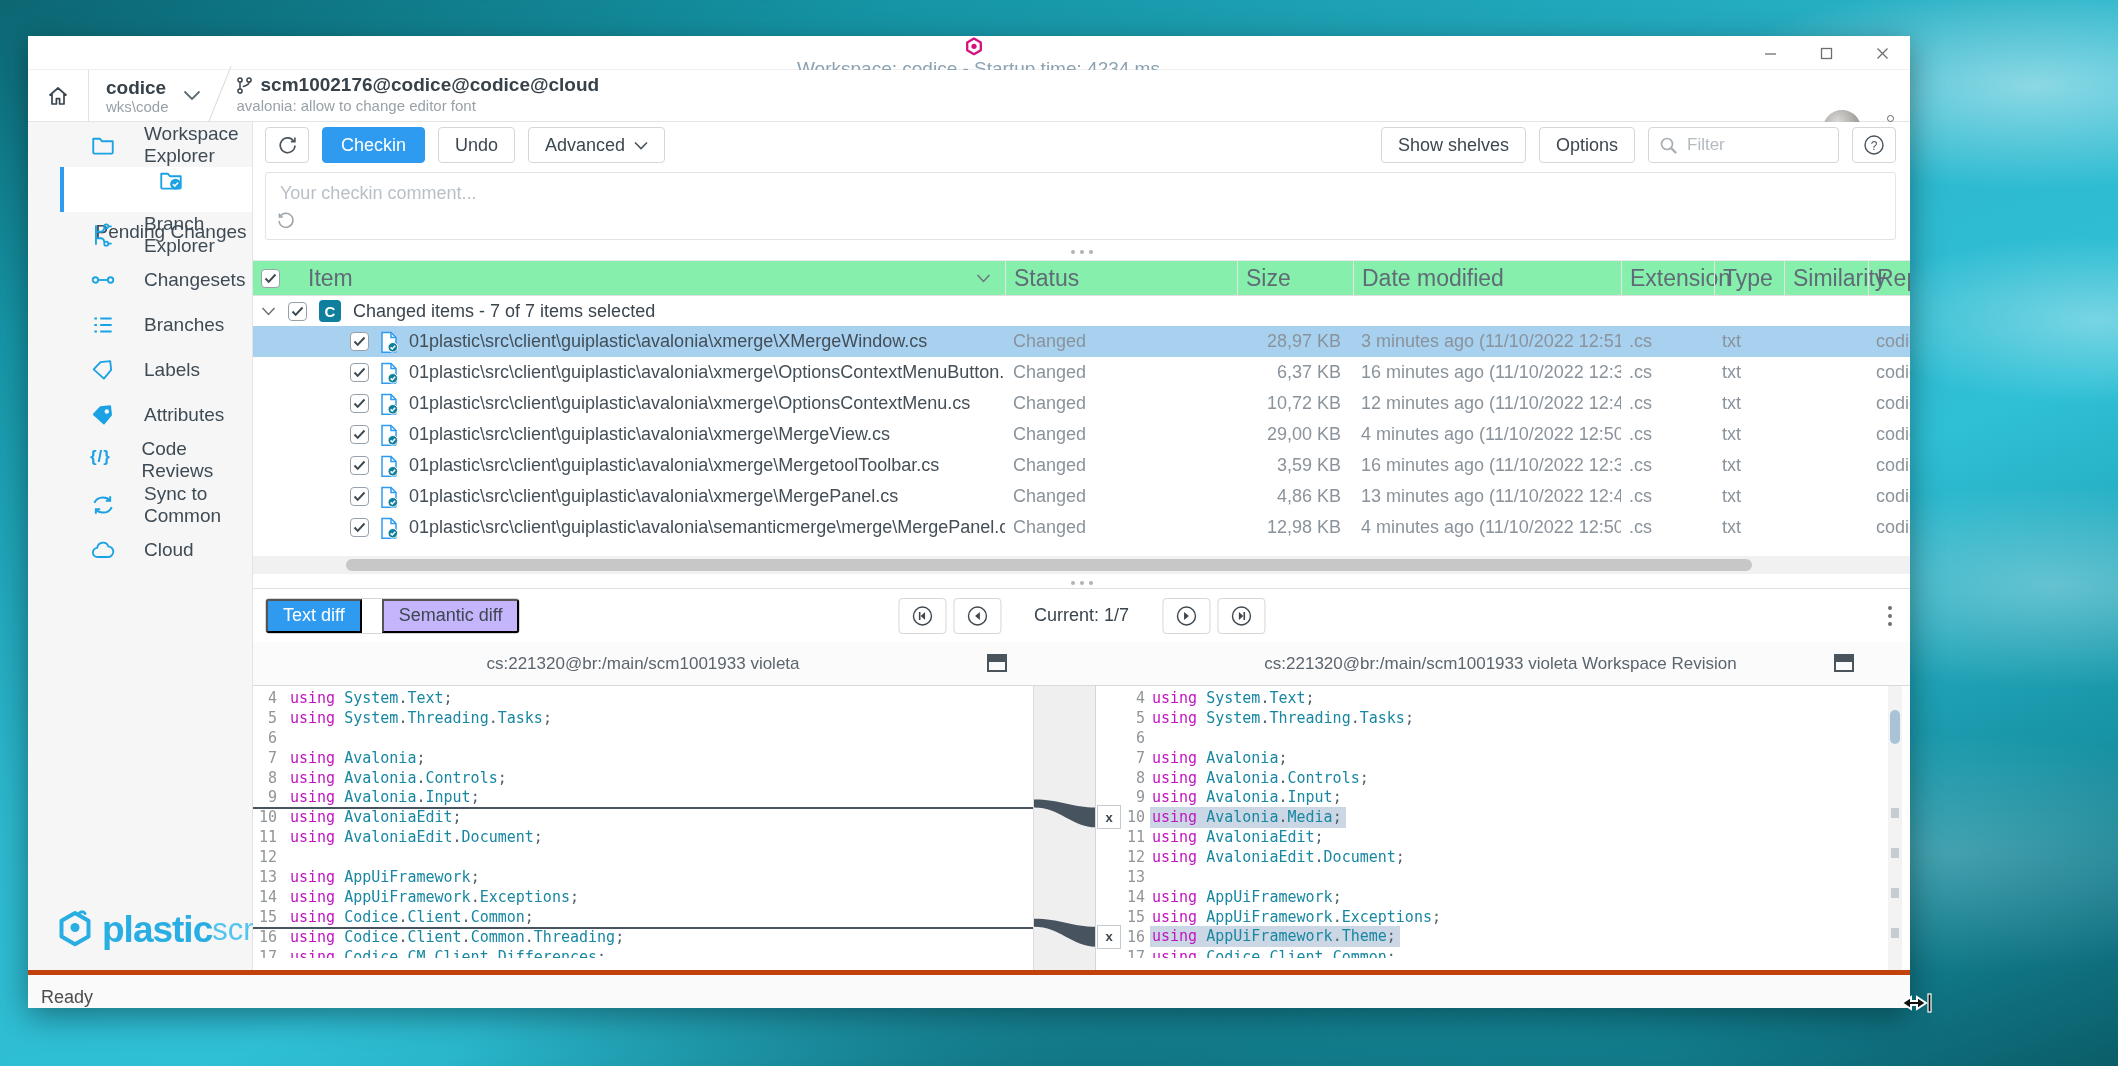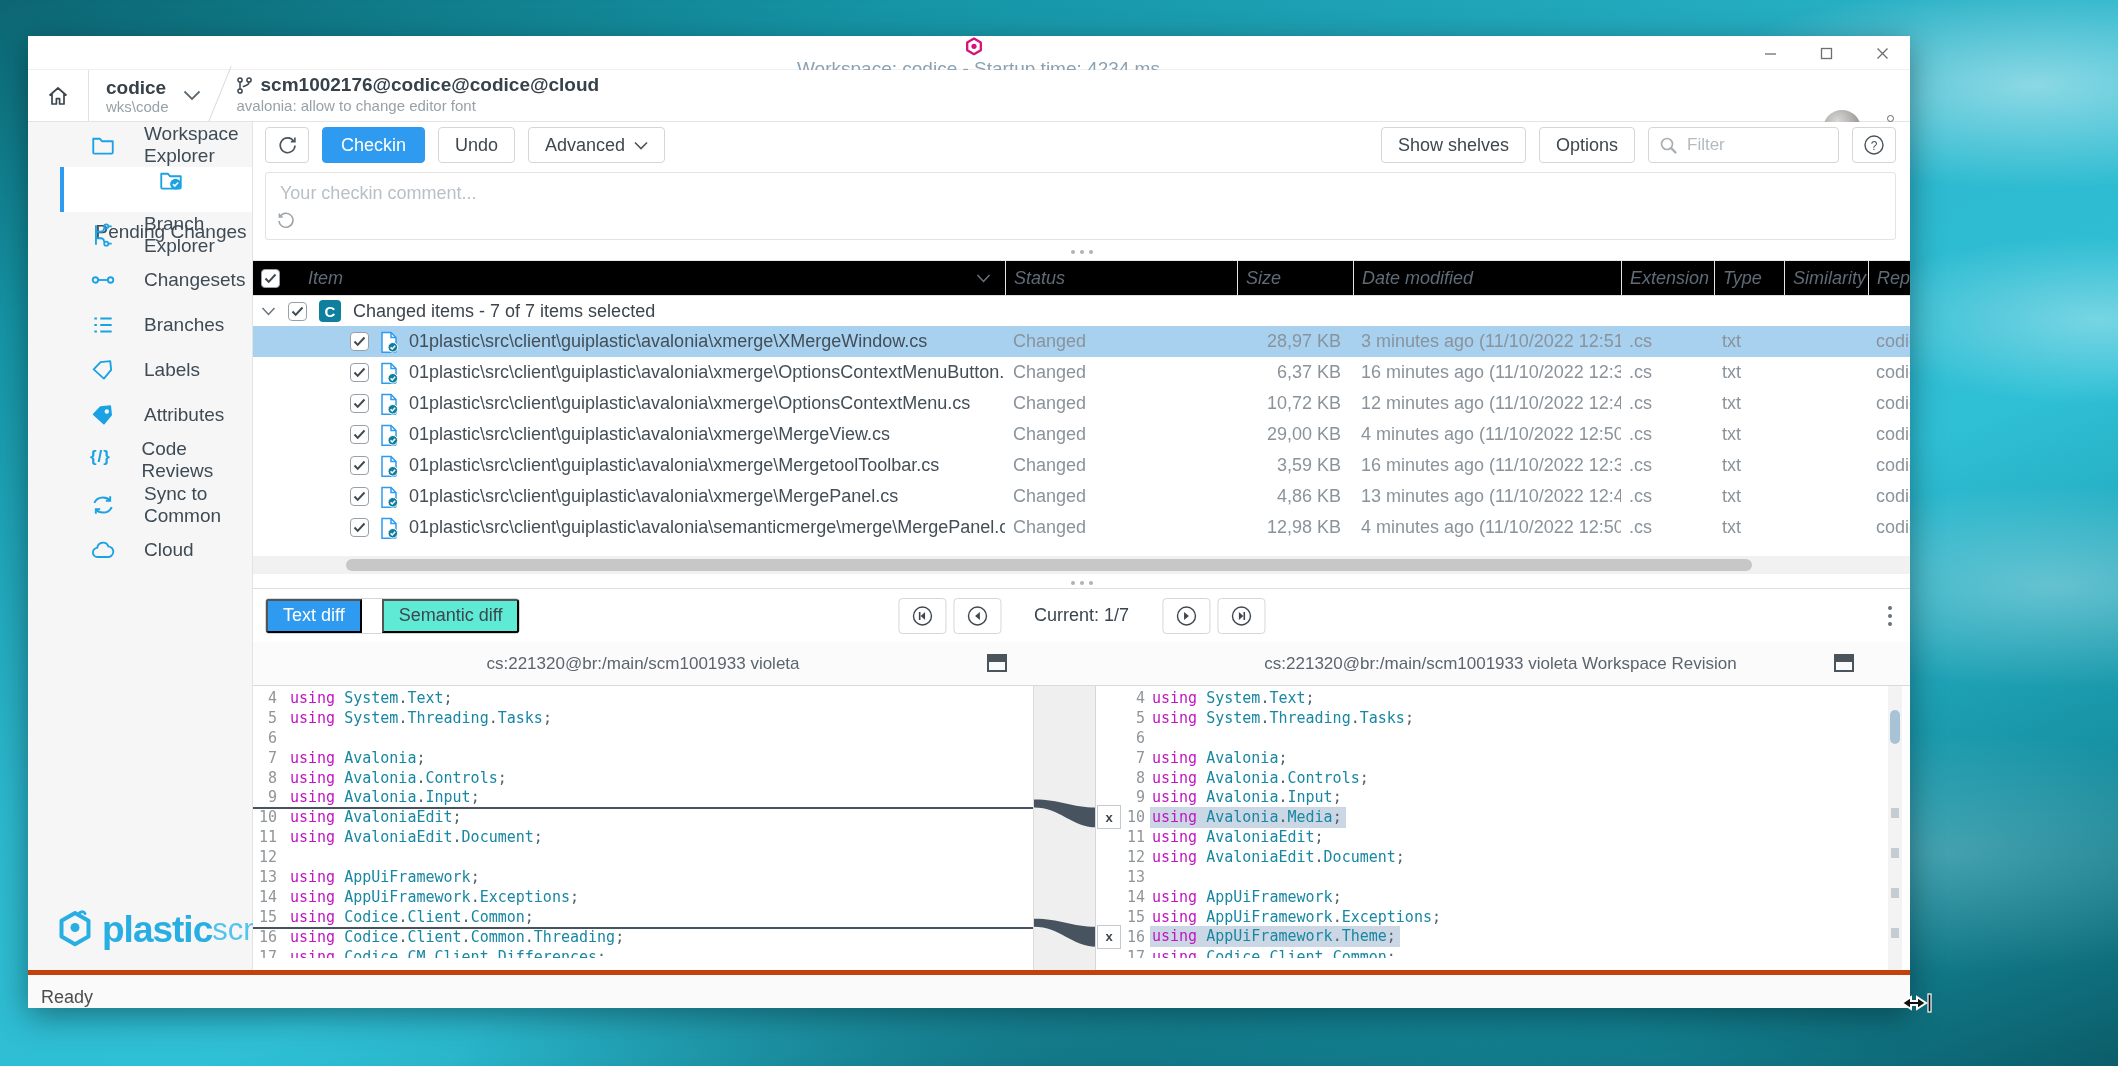--- a/index.html
+++ b/index.html
@@ -85,21 +85,21 @@
   .cb-ph { position:absolute; left:14px; top:10px; font-size:18px; color:#b8bfc6; }
   .cb-hist { position:absolute; left:10px; bottom:8px; width:20px; height:20px; color:#9aa3aa; }
 
   .split-dots { position:absolute; left:50%; transform:translateX(-50%); display:flex; gap:5px; }
   .split-dots i { width:4px; height:4px; border-radius:50%; background:#b2b2b2; }
   .split-dots.d1 { top:128px; } .split-dots.d2 { top:459px; }
 
   
   .tgrid { display:grid; grid-template-columns:47px 705px 232px 116px 268px 93px 70px 84px 1fr; }
   .thead { position:absolute; left:0; top:138px; width:100%; height:36px; border-top:1px solid #e9e9e9;
-    border-bottom:1px solid #e0e0e0; background:#000000; font-size:18px; color:#5f6b76;font-style:italic; }
+    border-bottom:1px solid #e0e0e0; background:#86efac; font-size:23px; color:#5f6b76; }
   .thead > div { display:flex; align-items:center; padding-left:8px; position:relative; }
   .thead > div.sep { border-left:1px solid #e4e4e4; }
   .th-item { justify-content:space-between; padding-right:14px; }
   .tbody { position:absolute; left:0; top:174px; width:100%; }
   .group-row { height:30px; display:flex; align-items:center; padding-left:8px; gap:12px;
     font-size:18px; color:#3b454e; }
   .badge-c { width:22px; height:22px; border-radius:4px; background:var(--badge-teal,#0e7f9d);
     color:#fff; font-size:15px; font-weight:bold; display:flex; align-items:center; justify-content:center; }
   .file-row { height:31px; font-size:18px; color:#434e57; align-items:center; }
   .file-row.selected { background:var(--selected-row,#a8d1f0); }
@@ -110,21 +110,21 @@
   .cbx { width:19px; height:19px; min-width:19px; border:1.5px solid #98a1a9; border-radius:4px;
     background:#fff; display:flex; align-items:center; justify-content:center; }
   .hscroll { position:absolute; left:0; top:434px; width:100%; height:18px; background:#f1f1f1; }
   .hscroll .thumb { position:absolute; left:93px; top:3px; width:1406px; height:12px;
     border-radius:7px; background:#c7c7c7; }
 
   
   .difftb { position:absolute; left:0; top:466px; width:100%; height:54px; border-top:1px solid #e0e0e0;
     background:#fff; display:flex; align-items:center; padding:0 14px 0 12px; }
   .tabgroup { display:flex; height:36px; border:1px solid #d6d6d6; border-radius:4px; overflow:hidden;gap:20px; }
-  .tab { display:flex; align-items:center; padding:0 15px; font-size:18px; color:#3d474f; background:#5eead4; }
+  .tab { display:flex; align-items:center; padding:0 15px; font-size:18px; color:#3d474f; background:#c4b5fd; }
   .tab.active { background:var(--accent-blue,#2e9bf0); color:#fff; }
   .navgroup { position:absolute; left:50%; transform:translateX(-50%); display:flex; align-items:center; gap:7px; }
   .navbtn { width:48px; height:36px; border:1px solid #d6d6d6; border-radius:4px; background:#fff;
     display:flex; align-items:center; justify-content:center; }
   .nav-label { font-size:18px; color:#3b454e; margin:0 26px; }
   .kebab-dots { position:absolute; right:18px; display:flex; flex-direction:column; gap:4px; }
   .kebab-dots i { width:4px; height:4px; border-radius:50%; background:#6a7177; }
 
   
   .diffheads { position:absolute; left:0; top:520px; width:100%; height:44px; background:#fbfbfb;

